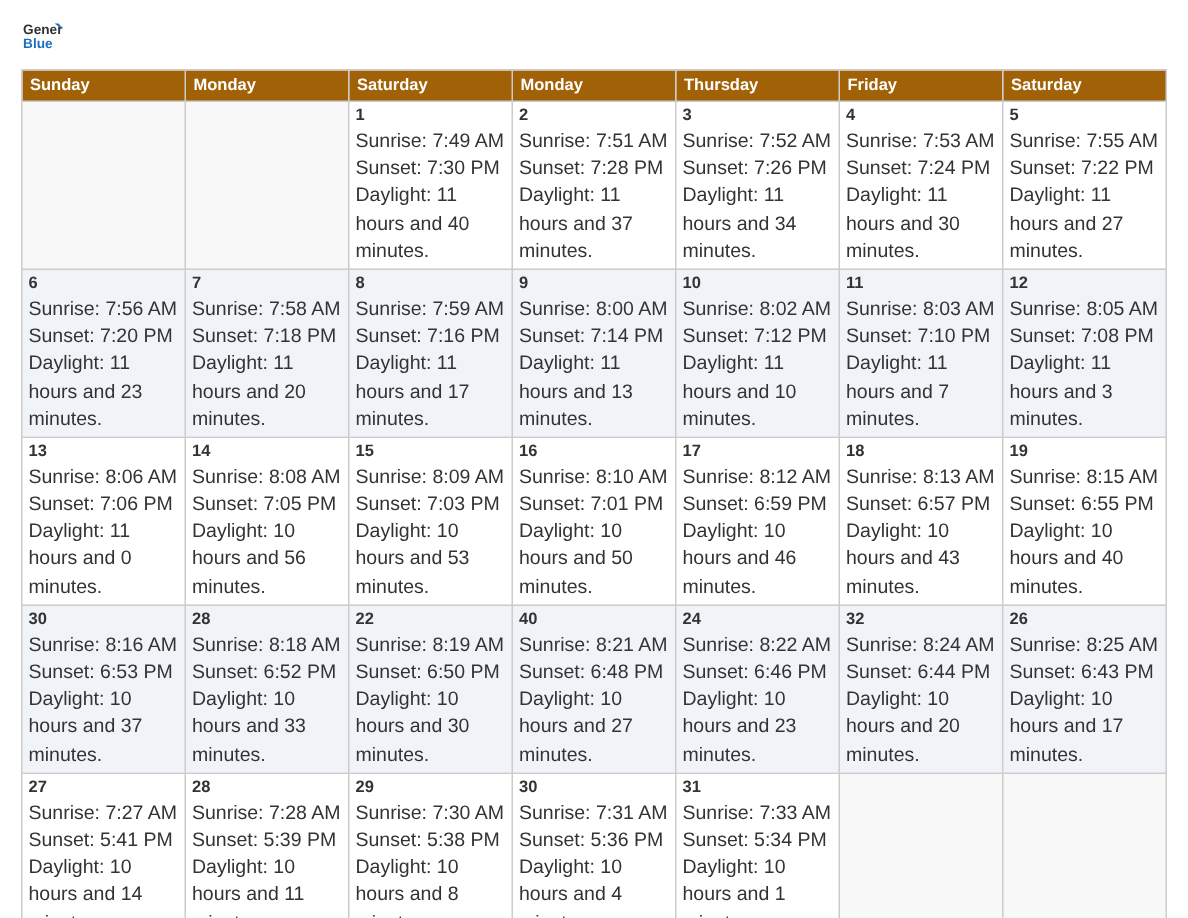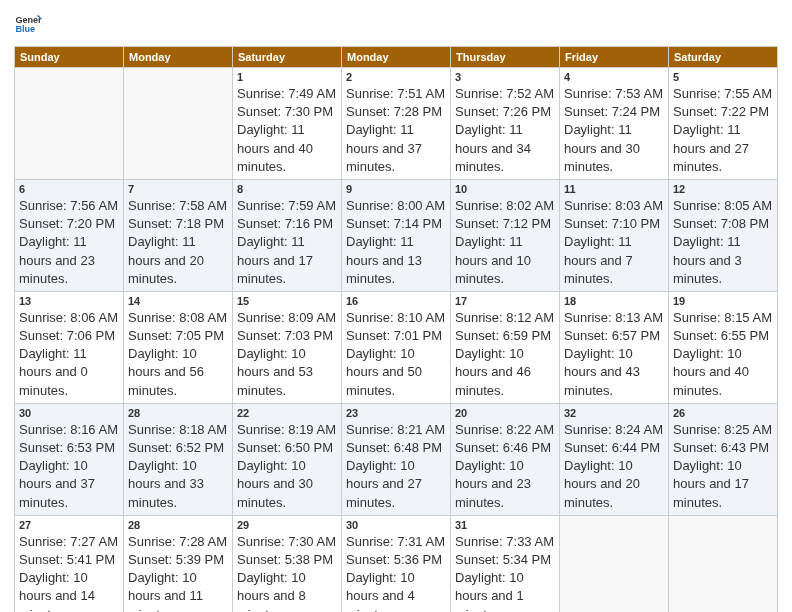--- a/index.html
+++ b/index.html
@@ -208,25 +208,25 @@
           </td>
           <td>
             <span class="day-num">28</span>
             <div class="day-info">Sunrise: 8:18 AM<br>Sunset: 6:52 PM<br>Daylight: 10 hours and 33 minutes.</div>
           </td>
           <td>
             <span class="day-num">22</span>
             <div class="day-info">Sunrise: 8:19 AM<br>Sunset: 6:50 PM<br>Daylight: 10 hours and 30 minutes.</div>
           </td>
           <td>
-            <span class="day-num">23</span>
+            <span class="day-num">40</span>
             <div class="day-info">Sunrise: 8:21 AM<br>Sunset: 6:48 PM<br>Daylight: 10 hours and 27 minutes.</div>
           </td>
           <td>
-            <span class="day-num">20</span>
+            <span class="day-num">24</span>
             <div class="day-info">Sunrise: 8:22 AM<br>Sunset: 6:46 PM<br>Daylight: 10 hours and 23 minutes.</div>
           </td>
           <td>
             <span class="day-num">32</span>
             <div class="day-info">Sunrise: 8:24 AM<br>Sunset: 6:44 PM<br>Daylight: 10 hours and 20 minutes.</div>
           </td>
           <td>
             <span class="day-num">26</span>
             <div class="day-info">Sunrise: 8:25 AM<br>Sunset: 6:43 PM<br>Daylight: 10 hours and 17 minutes.</div>
           </td>

